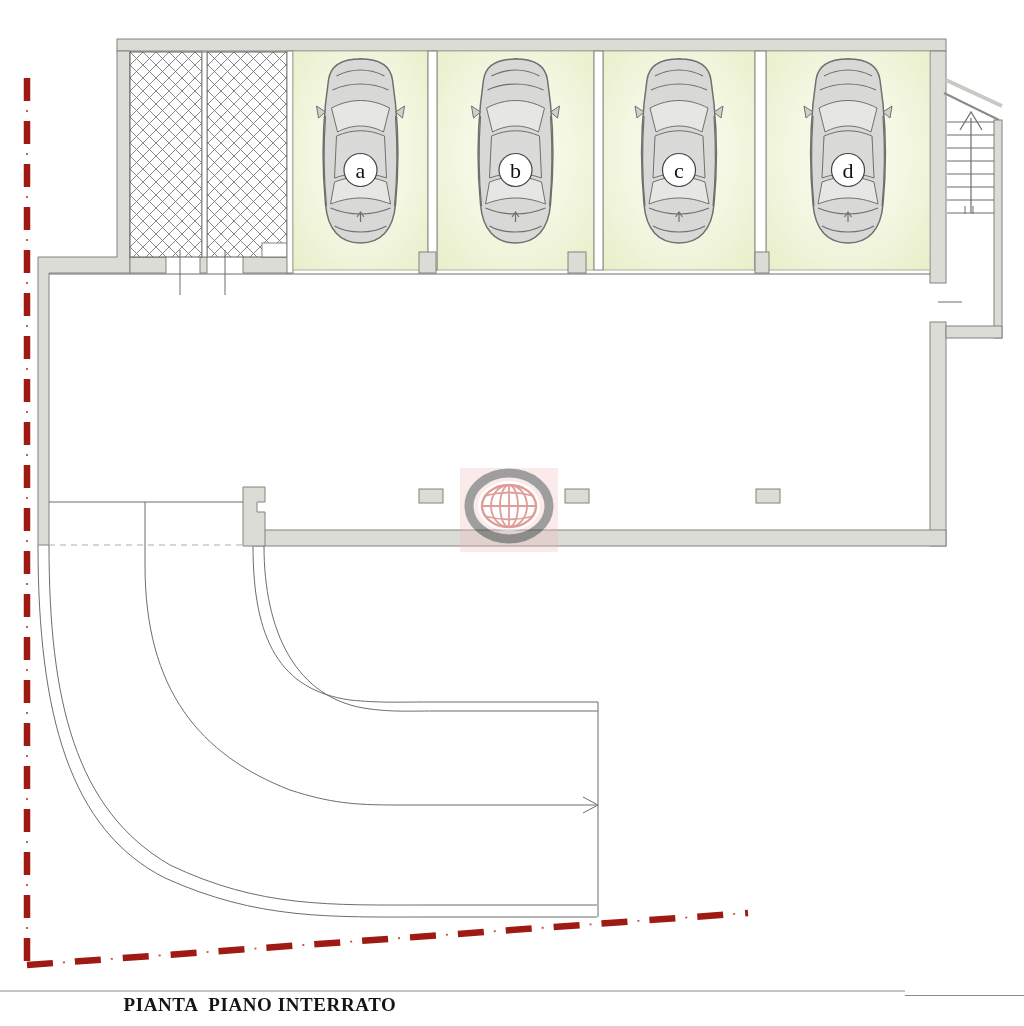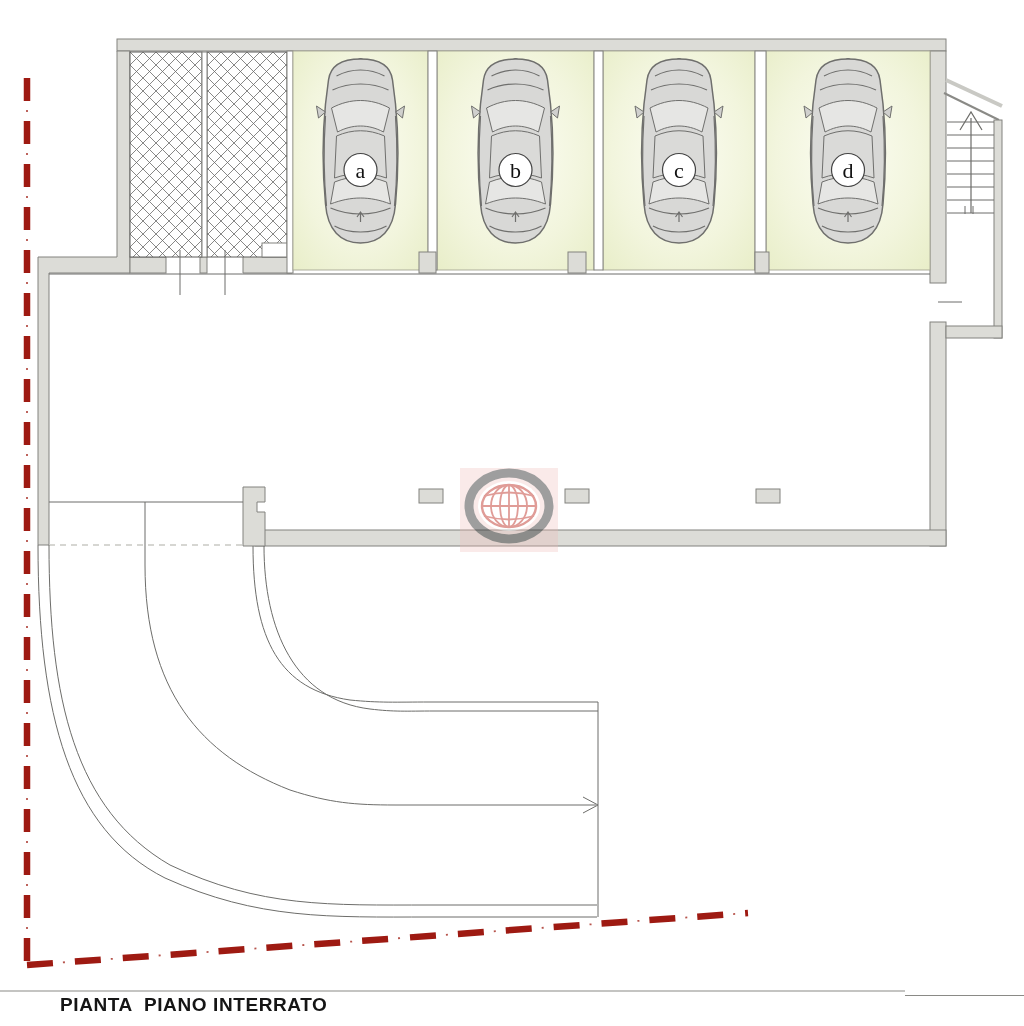--- a/index.html
+++ b/index.html
@@ -39,22 +39,22 @@
   .car-glass{fill:var(--car-window);stroke:#6f6f6d;stroke-width:1;}
   .car-roof{fill:#dadad8;stroke:#6f6f6d;stroke-width:1;}
   .car-mirror{fill:#d0d0ce;stroke:#6f6f6d;stroke-width:1;}
   .label-circle{fill:#ffffff;stroke:#444444;stroke-width:1.2;}
   .stall-letter{font:22px "Liberation Serif", serif;fill:#111111;}
   .red-main{stroke:var(--boundary-red);stroke-width:6.5;fill:none;stroke-linecap:butt;}
   .red-tick{stroke:var(--boundary-red-light);stroke-width:1.8;fill:none;}
   .rule{stroke:#8a8a86;stroke-width:1.2;fill:none;}
   .caption{
     position:absolute;left:60px;top:994px;width:400px;
-    font-family:Liberation Sans, sans-serif;font-size:19px;font-weight:600;
-    letter-spacing:0.6px;color:var(--caption-ink);white-space:pre;
+    font-family:Liberation Serif, serif;font-size:19px;font-weight:600;
+    letter-spacing:0.6px;color:var(--caption-ink);white-space:pre;text-align:center;
   }
 </style>
 </head>
 <body>
 
 <div class="canvas">
 <svg width="1024" height="1026" viewBox="0 0 1024 1026">
   <defs>
     <pattern id="xhatch" width="13" height="13" patternUnits="userSpaceOnUse">
       <rect width="13" height="13" fill="#ffffff"></rect>

